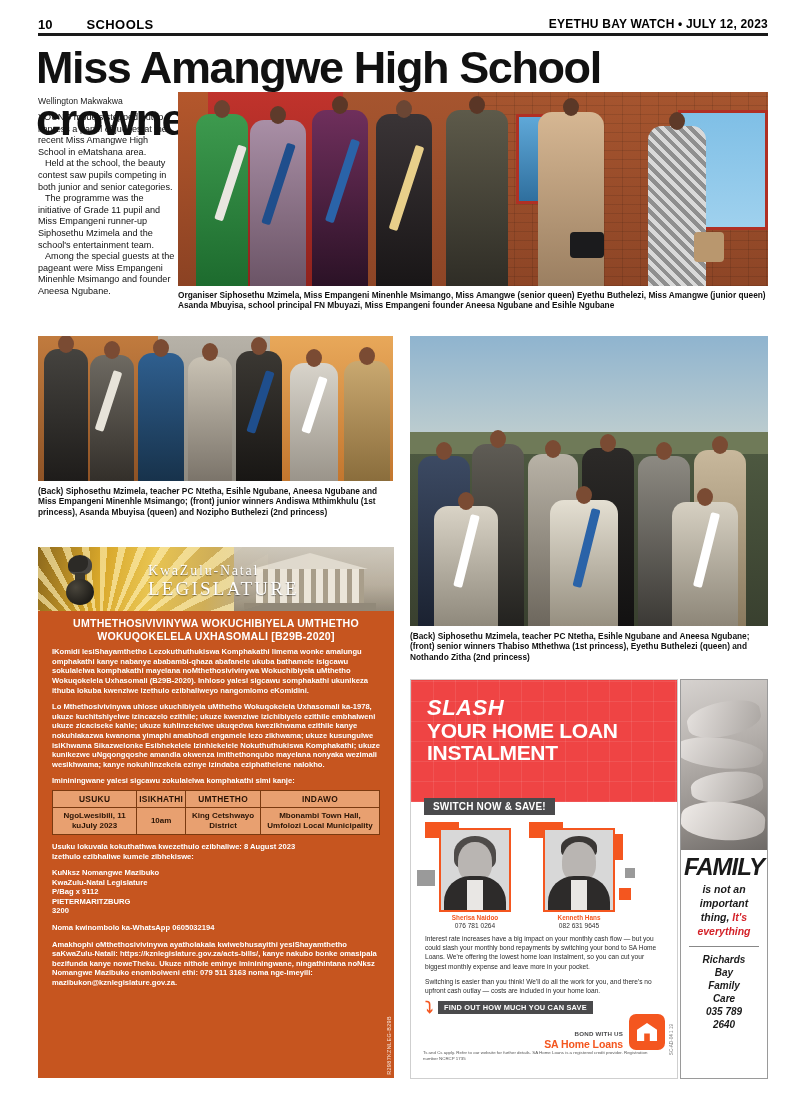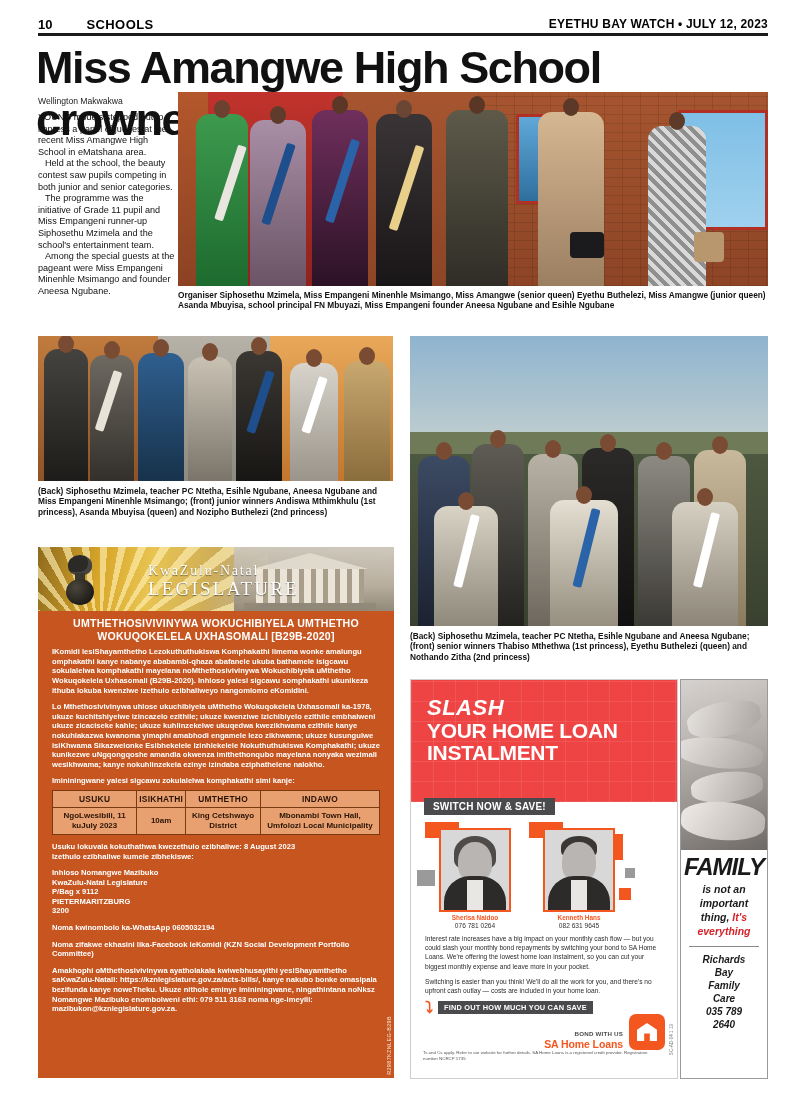--- a/index.html
+++ b/index.html
@@ -498,29 +498,28 @@
           </tr>
         </tbody>
       </table>
 
       <div class="kzn-block">
         <div class="kzn-sm">Usuku lokuvala kokuthathwa kwezethulo ezibhaliwe: 8 August 2023</div>
         <div class="kzn-sm">Izethulo ezibhaliwe kumele zibhekiswe:</div>
       </div>
 
       <div class="kzn-block">
-        <div class="kzn-sm">Inhloso Nomangwe Mazibuko</div>
+        <div class="kzn-sm">KuNksz Nomangwe Mazibuko</div>
         <div class="kzn-sm">KwaZulu-Natal Legislature</div>
         <div class="kzn-sm">P/Bag x 9112</div>
         <div class="kzn-sm">PIETERMARITZBURG</div>
         <div class="kzn-sm">3200</div>
       </div>
 
       <div class="kzn-sm kzn-block">Noma kwinombolo ka-WhatsApp 0605032194</div>
-      <div class="kzn-sm kzn-block">Noma zifakwe ekhasini lika-Facebook leKomidi (KZN Social Development Portfolio Committee)</div>
       <div class="kzn-sm">Amakhophi oMthethosivivinywa ayatholakala kwiwebhusayithi yesiShayamthetho saKwaZulu-Natali: https://kznlegislature.gov.za/acts-bills/, kanye nakubo bonke omasipala bezifunda kanye noweTheku. Ukuze nithole eminye imininingwane, ningathintana noNksz Nomangwe Mazibuko enombolweni ethi: 079 511 3163 noma nge-imeyili: mazibukon@kznlegislature.gov.za.</div>
     </div>
 
     <div class="kzn-vert">R2987KZNLEG-B29B</div>
   </div>
 
   <div class="sahl-ad">
     <div class="sahl-hero">
       <div class="chev"></div>
       <div class="headtext">

